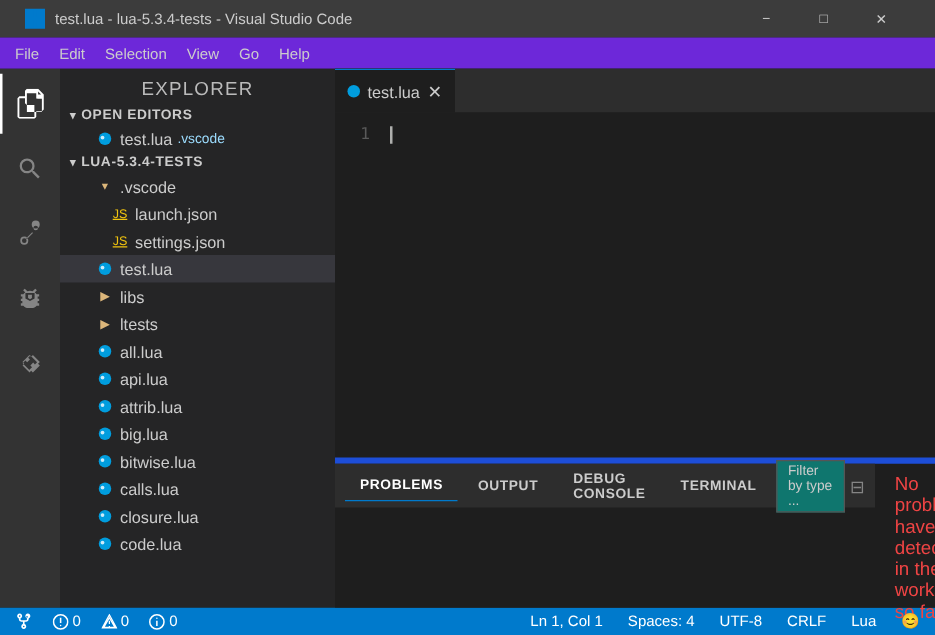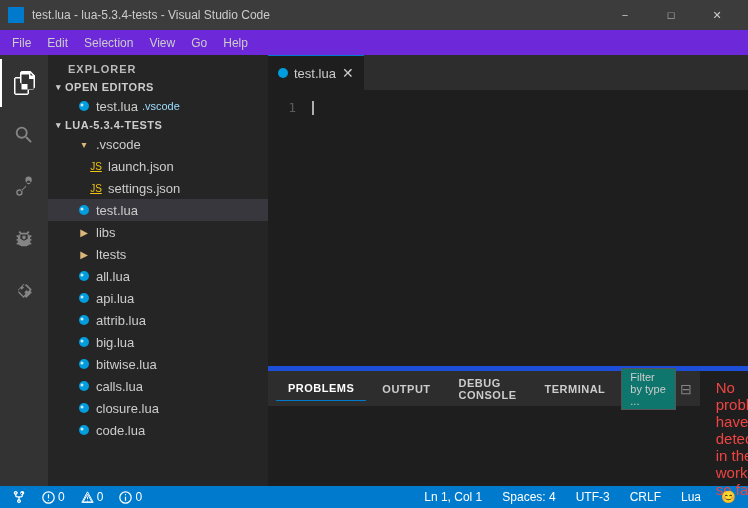--- a/index.html
+++ b/index.html
@@ -4,21 +4,21 @@
   <style>
     * { margin: 0; padding: 0; box-sizing: border-box; }
     body { width: 748px; height: 508px; overflow: hidden; font-family: 'Segoe UI', sans-serif; font-size: 12px; background: #1e1e1e; color: #cccccc; }
 
     
     #titlebar {
       height: 30px;
       background: #3c3c3c;
       display: flex;
       align-items: center;
-      padding: 0 8px;
+      padding: 0 20px;
       user-select: none;
     }
     #titlebar .app-icon {
       width: 16px; height: 16px; margin-right: 8px;
       background: #007acc;
       display: inline-flex; align-items: center; justify-content: center;
       font-size: 10px; font-weight: bold; color: white;
     }
     #titlebar .title-text {
       font-size: 12px; color: #cccccc; flex: 1;
@@ -76,25 +76,26 @@
       width: 220px;
       background: #252526;
       overflow-y: auto;
       flex-shrink: 0;
     }
     #sidebar::-webkit-scrollbar { width: 6px; }
     #sidebar::-webkit-scrollbar-thumb { background: #555; }
 
     .sidebar-header {
       padding: 8px 20px 4px 20px;
-      font-size: 11px;
-      font-weight: bold;
+      font-size: 15px;
+      font-weight: normal;
       letter-spacing: 1px;
       color: #bbbbbb;
       text-transform: uppercase;
+      text-align: center;
     }
 
     .section-header {
       display: flex; align-items: center;
       padding: 2px 8px;
       font-size: 11px;
       font-weight: bold;
       color: #cccccc;
       cursor: pointer;
       text-transform: uppercase;
@@ -557,21 +558,21 @@
     </div>
   </div>
   <div class="status-right">
     <div class="status-item">
       <span>Ln 1, Col 1</span>
     </div>
     <div class="status-item">
       <span>Spaces: 4</span>
     </div>
     <div class="status-item">
-      <span>UTF-3</span>
+      <span>UTF-8</span>
     </div>
     <div class="status-item">
       <span>CRLF</span>
     </div>
     <div class="status-item">
       <span>Lua</span>
     </div>
     <div class="status-item">
       <span>😊</span>
     </div>

